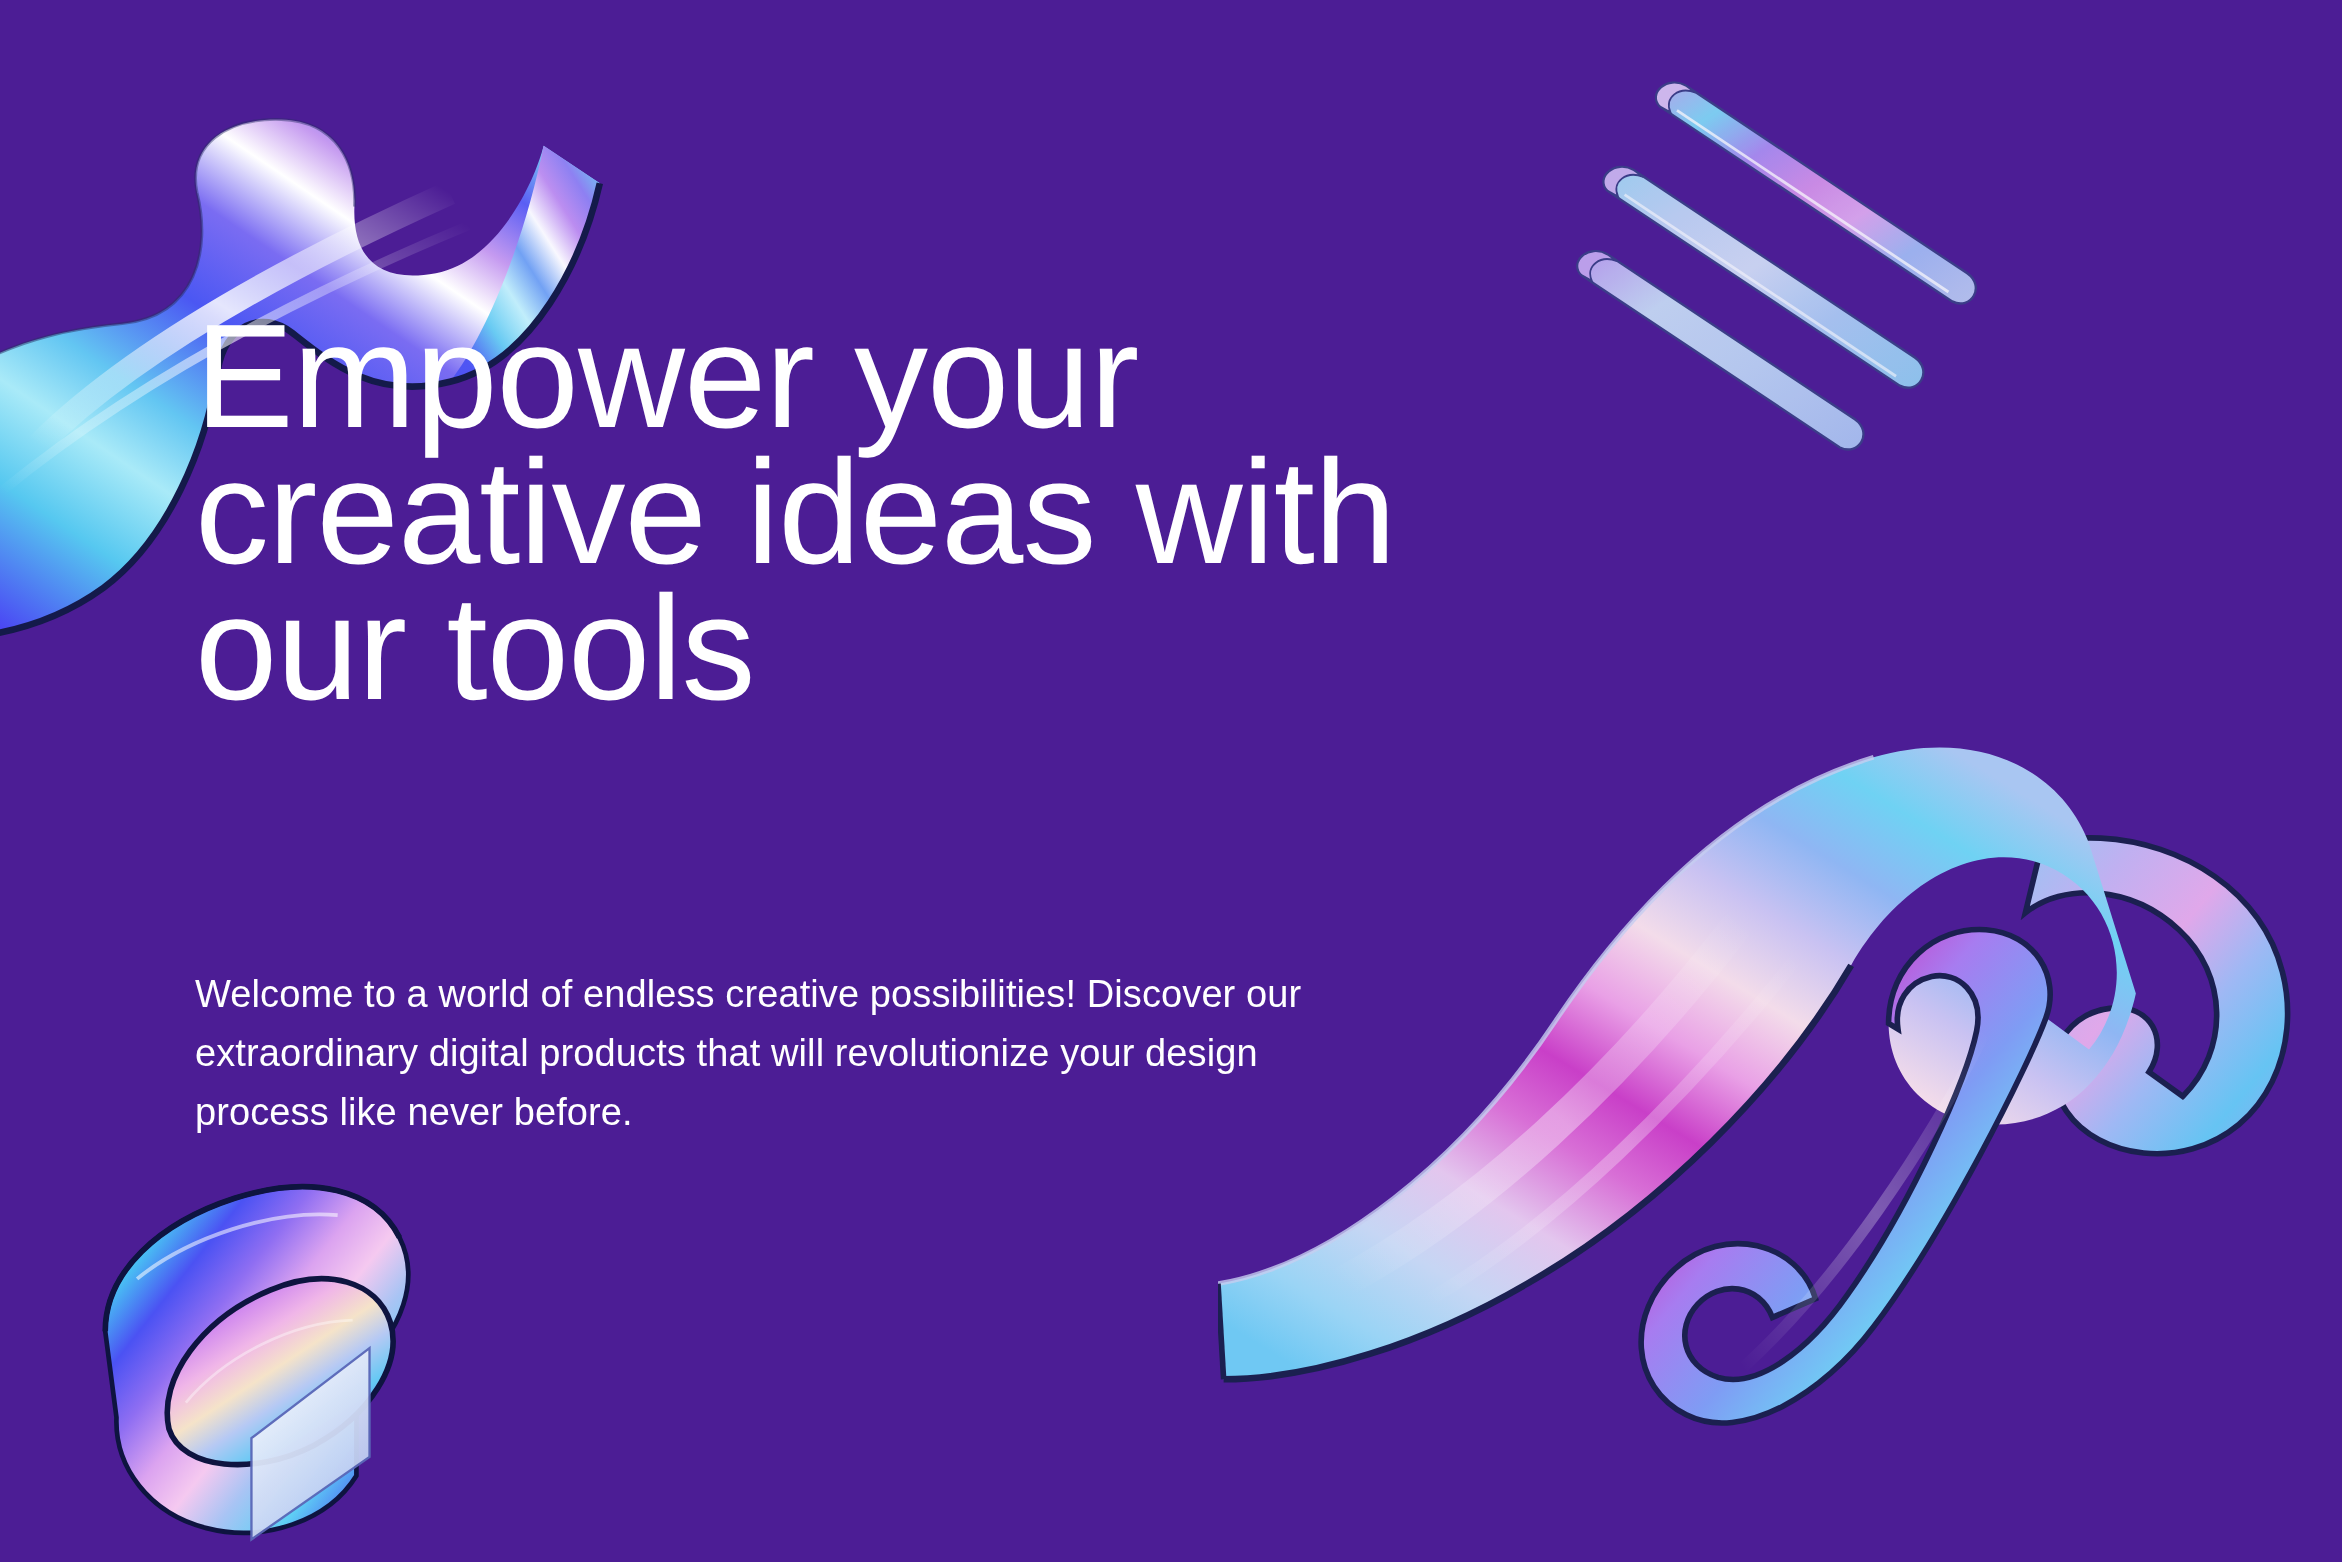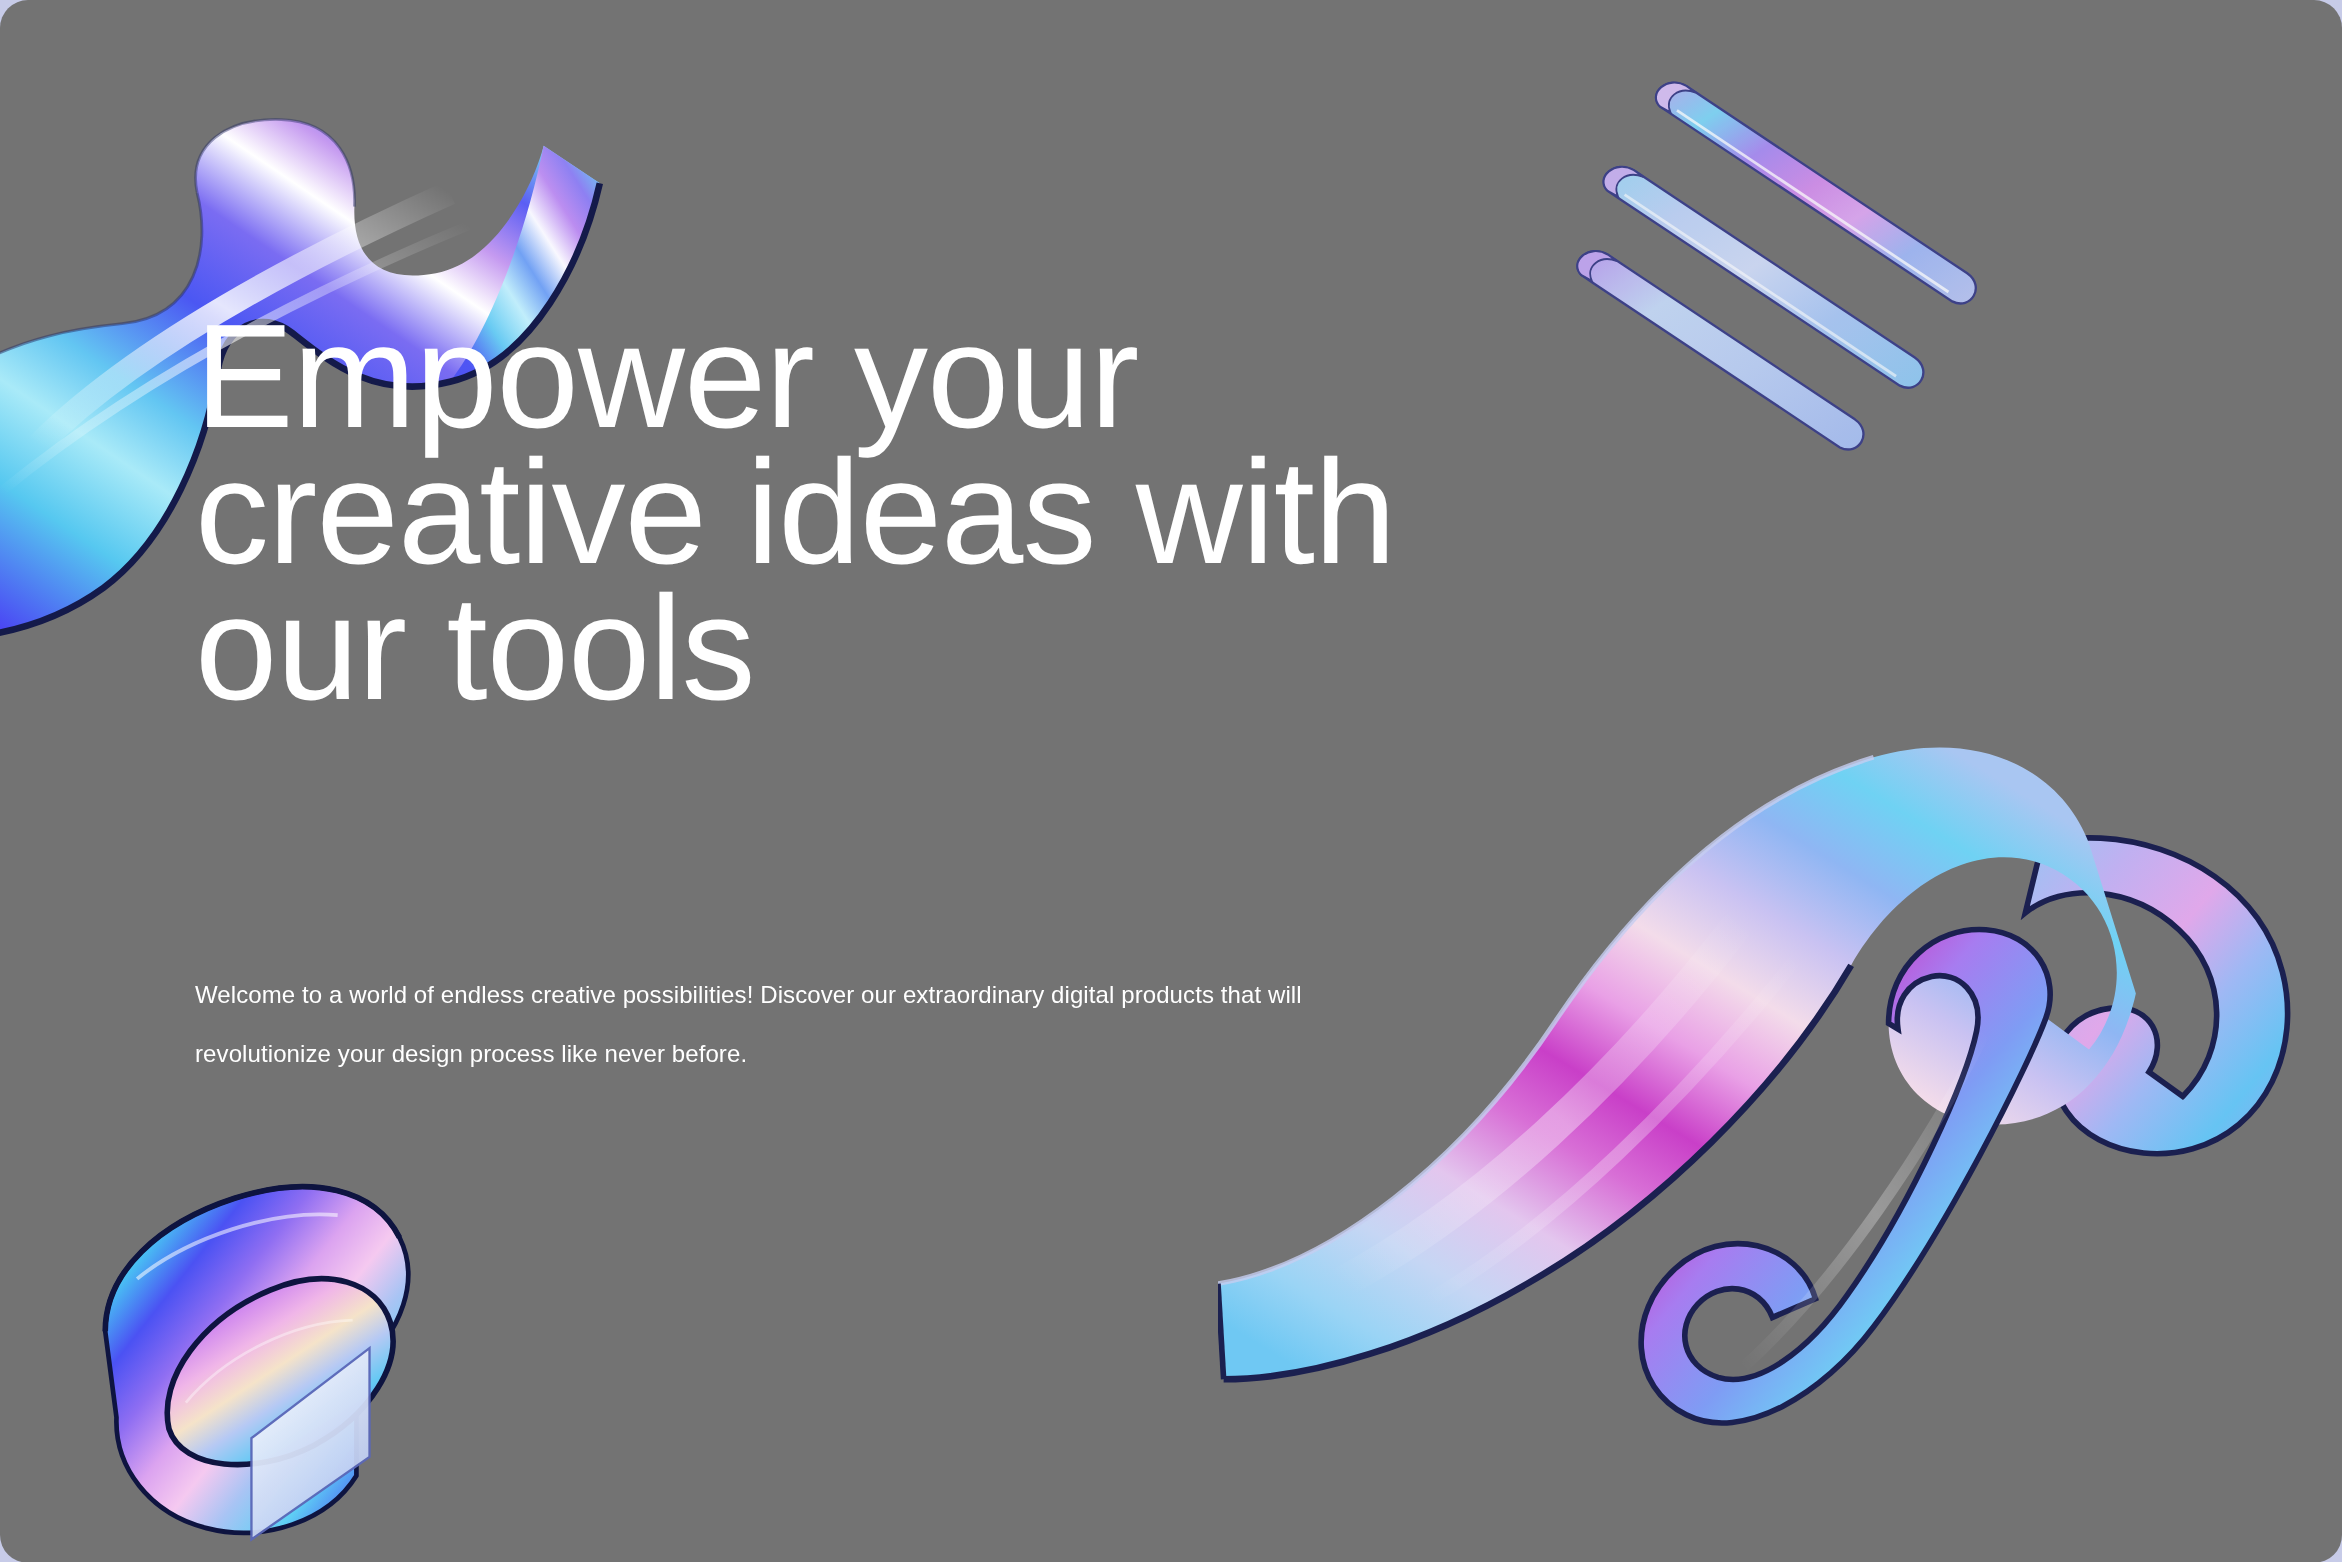--- a/index.html
+++ b/index.html
@@ -3,22 +3,21 @@
 <meta charset="utf-8">
 <style>
   html,body{margin:0;padding:0;}
   body{
     width:2342px;height:1563px;overflow:hidden;
     font-family:"Liberation Sans", sans-serif;
     background:#c7cbe8;
   }
   #hero{
     position:relative;width:2342px;height:1563px;overflow:hidden;
-    background:#737373;
-    border-radius:28px;
+    background:#4c1d95;
   }
   .deco{position:absolute;pointer-events:none;}
 
   
   #shape-topleft{left:-112px;top:52px;width:768px;height:609px;}
   #shape-topright{left:1574px;top:52px;width:440px;height:422px;}
   #shape-bottomleft{left:47px;top:1157px;width:422px;height:403px;}
   #shape-bottomright{left:1218px;top:684px;width:1152px;height:881px;}
 
   
@@ -33,21 +32,21 @@
     white-space:pre-line;
     text-rendering:geometricPrecision;
   }
   #subcopy{
     margin:0;
     position:absolute;
     left:0;
     top:656px;
     width:1162px;
     color:#ffffff;
-    font-size:24px;
+    font-size:38px;
     font-weight:400;
     line-height:59px;
     letter-spacing:0.1px;
   }
 </style>
 </head>
 <body>
 
 <div id="hero">
 

